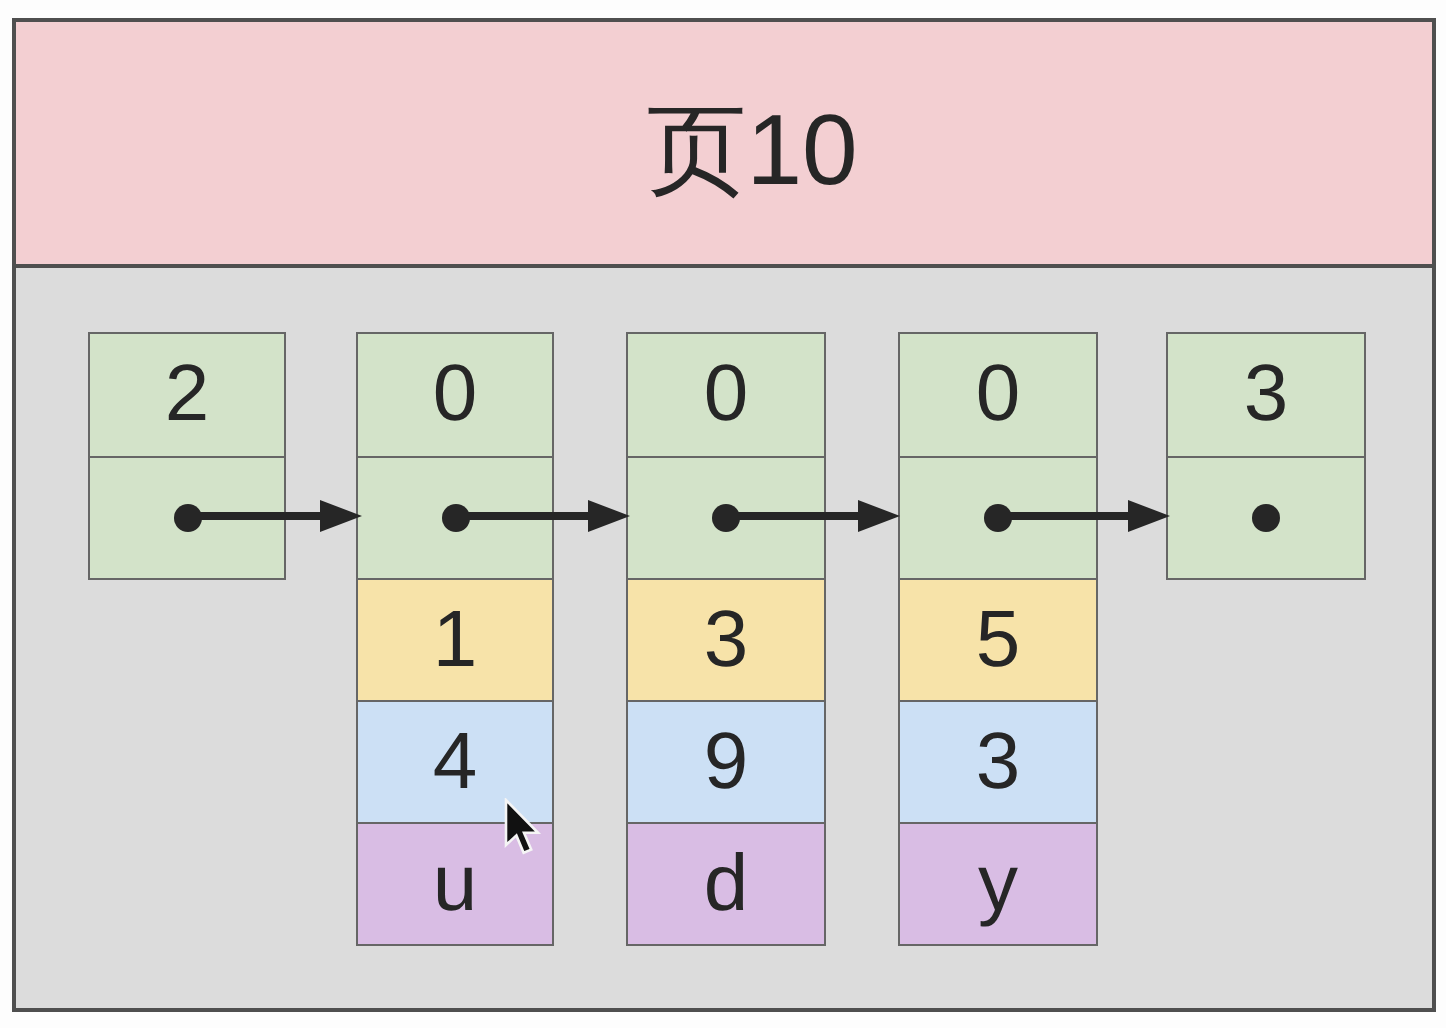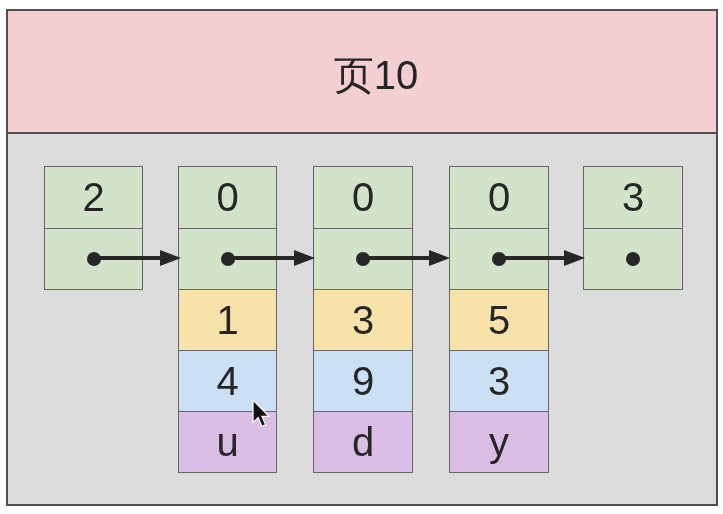--- a/index.html
+++ b/index.html
@@ -20,21 +20,21 @@
     background: var(--body_bg, #dcdcdc);
   }
   .page-header {
     position: absolute; left: 0; top: 0; right: 0; height: 123px;
     box-sizing: border-box;
     background: var(--header_bg, #f3cfd2);
     border-bottom: 2.5px solid var(--outer_border, #4f4f4f);
     display: flex; align-items: center; justify-content: center;
   }
   .page-title {
-    font-size: 40px;
+    font-size: 50px;
     line-height: 1;
     padding-top: 6px;
     color: var(--ink, #262626);
     margin-left: 28px;
   }
 
   .column {
     position: absolute;
     box-sizing: border-box;
     border: 1.5px solid var(--cell_border, #666666);

